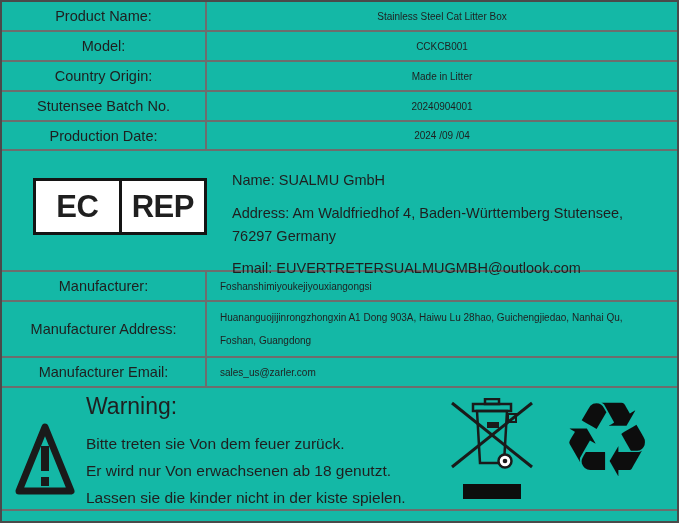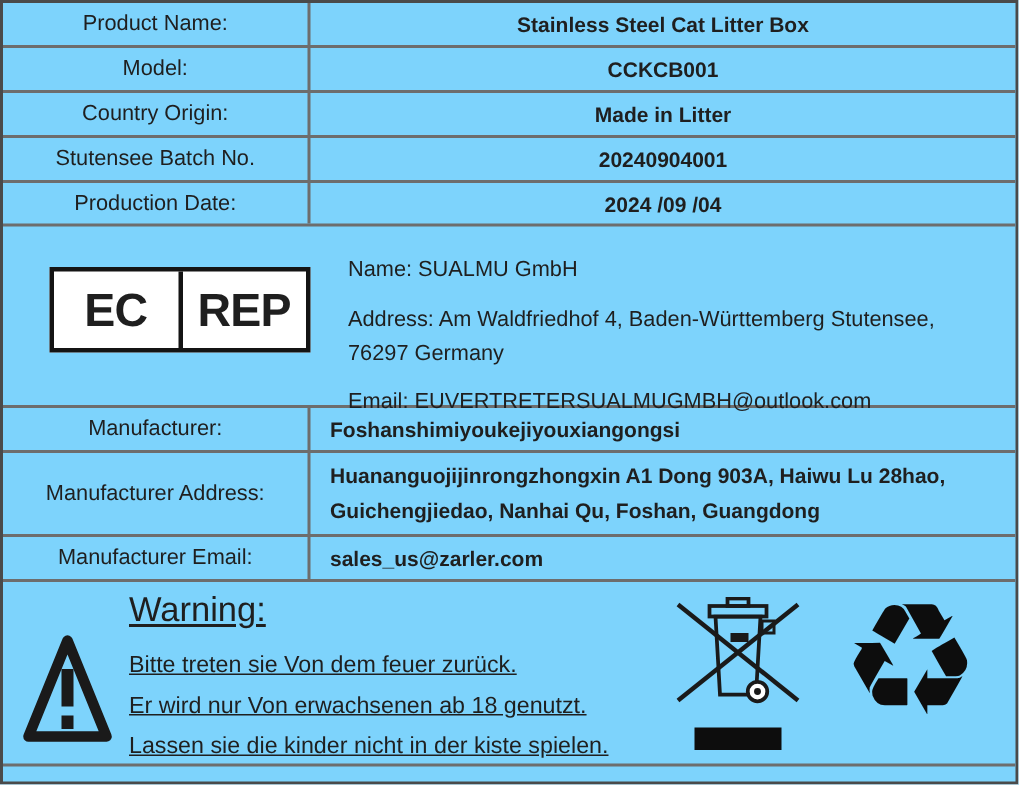--- a/index.html
+++ b/index.html
@@ -1,34 +1,34 @@
 <!DOCTYPE html>
 <html><head>
 <meta charset="utf-8">
 <style>
   html,body { margin:0; padding:0; background:#ffffff; }
   .label {
     width:679px; height:523px; box-sizing:border-box;
-    border:2px solid #4a4a4a; background:#7dd3fc;
+    border:2px solid #4a4a4a; background:#14b8a6;
     display:flex; flex-direction:column;
     font-family:"Liberation Sans", sans-serif; color:#1f1f1f;
     position:relative; overflow:hidden;justify-content:space-between;
   }
   .row { border-top:2px solid #6d6d6d; box-sizing:border-box; display:flex; flex:0 0 auto; }
   .row:first-child { border-top:none; }
   .h28{height:28px}.h30{height:30px}.h29{height:29px}.h121{height:121px}.h56{height:56px}.h123{height:123px}
 
   .spec .cell-l {
     width:205px; box-sizing:border-box; border-right:2px solid #6d6d6d;
     display:flex; align-items:center; justify-content:center;
     font-size:14.5px;
   }
   .spec .cell-r {
     flex:1; display:flex; align-items:center; justify-content:center;
-    font-size:14px; padding:0 22px;font-weight:bold;
+    font-size:10px; padding:0 22px;
   }
   .spec.leftval .cell-r { justify-content:flex-start; padding-left:13px; padding-right:18px; line-height:23px; }
 
   
   .ecrep { position:relative; }
   .ecrep-logo {
     position:absolute; left:31px; top:27px; width:174px; height:57px;
     box-sizing:border-box; border:3px solid #141414; display:flex; background:#fff;
   }
   .ecrep-logo span {
@@ -37,21 +37,21 @@
   }
   .ecrep-logo .ec { border-right:3px solid #141414; }
   .ecrep-text { position:absolute; left:218px; top:9px; width:430px; font-size:14.5px; }
   .ecrep-text p { margin:12px; }
   .ecrep-text .name-line  { margin-bottom:14px; }
   .ecrep-text .addr-line  { margin-bottom:11px; line-height:23px; }
 
   
   .warning { position:relative; }
   .warn-triangle { position:absolute; left:12px; top:32px; }
-  .warn-text { position:absolute; left:84px; top:5px;text-decoration:underline; }
+  .warn-text { position:absolute; left:84px; top:5px; }
   .warn-title { font-size:23px; margin-bottom:10px; }
   .warn-line { font-size:15.5px; line-height:27px; }
   .weee { position:absolute; left:447px; top:10px; width:86px; text-align:center; }
   .weee-bar { width:58px; height:15px; background:#0d0d0d; margin:10px auto 0 auto; }
   .recycle {
     position:absolute; left:553px; top:2px; width:104px; height:100px;
     font-family:"DejaVu Sans", sans-serif; font-size:104px; line-height:100px;
     text-align:center; color:#0d0d0d;
   }
   .bottom-strip { flex:1 1 auto; }

